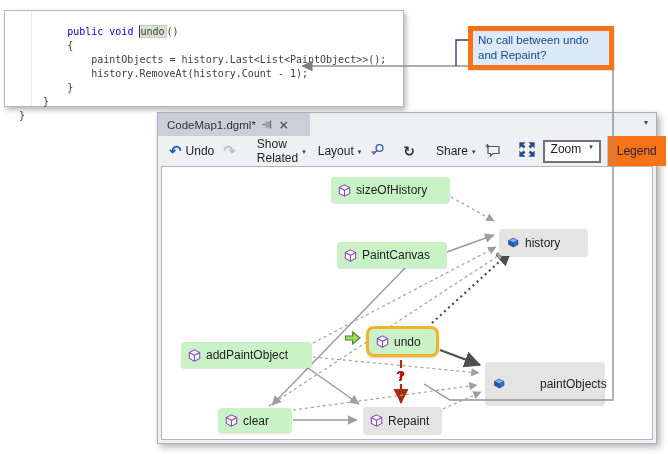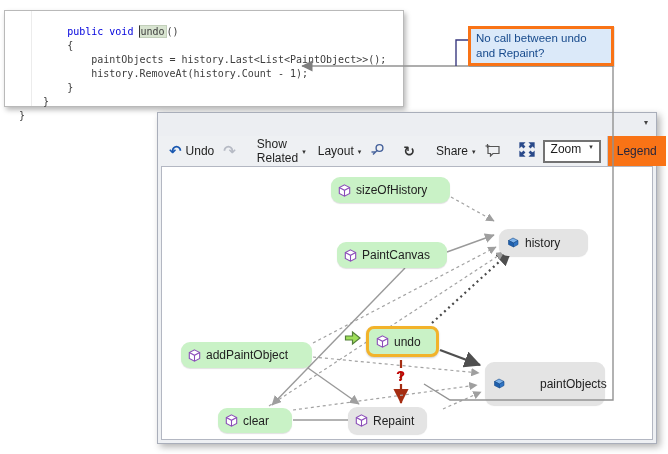--- a/index.html
+++ b/index.html
@@ -17,21 +17,21 @@
   .code-window .gutter-line{position:absolute;left:26px;top:0;bottom:0;width:1px;background:#ececec;}
   .code-window pre{
     margin:8px;padding:6px 0 0 6px;font-family:"DejaVu Sans Mono",monospace;
     font-size:10px;line-height:14px;color:#3c3c3c;
   }
   .code-window pre span.kw{color:#0000dd;}
   .code-window pre span.hl{background:#d8e4d0;border:1px solid #c2cfba;border-left:1px solid #333;padding:0 1px 0 0;}
   
   .callout{
     position:absolute;left:468px;top:26px;width:146px;box-sizing:border-box;
-    background:#dbe9f9;border:3px solid #f97316;color:#174a8c;
+    background:#dbe9f9;border:5px solid #f97316;color:#174a8c;
     font-size:11.5px;line-height:15px;padding:2px 5px;z-index:60;
     box-shadow:1px 1px 0 rgba(0,0,0,0.10);
   }
   
   .anno{position:absolute;left:0;top:0;width:668px;height:454px;z-index:50;pointer-events:none;}
   
   .map-window{
     position:absolute;left:157px;top:112px;width:500px;height:332px;box-sizing:border-box;
     background:#eef0f3;border:1px solid #a9aeba;box-shadow:3px 3px 7px rgba(0,0,0,0.30);
     z-index:10;display:flex;flex-direction:column;
@@ -66,41 +66,54 @@
     margin-left:auto;align-self:stretch;display:flex;align-items:center;
     background:#f97316;padding:0 9px;border-left:1px solid #c3c7d0;font-size:12px;color:#26263e;
   }
   .canvas{
     flex:1;margin:0 3px 3px 3px;background:#fff;border:1px solid #b3b7c2;
     position:relative;overflow:hidden;
   }
   .canvas svg.edges{position:absolute;left:0;top:0;}
   
   .node{
-    position:absolute;box-sizing:border-box;border-radius:9px;
+    position:absolute;box-sizing:border-box;border-radius:4px;
     display:flex;align-items:center;gap:5px;padding:0 7px;
     font-size:12px;color:#222;box-shadow:0 1px 1px rgba(0,0,0,0.12);
   }
   .node.green{background:#c9f2c6;}
   .node.gray{background:#e4e4e4;}
   .node.sel{border:3px solid #f2b32a;border-radius:8px;box-shadow:0 1px 2px rgba(0,0,0,0.2);}
   .node .nlabel{white-space:nowrap;}
   .qmark{position:absolute;color:#c00000;font-weight:bold;font-size:15px;z-index:5;}
   .pointer-arrow{position:absolute;z-index:6;}
 </style>
 </head>
 <body>
 
 <div class="code-window">
   <div class="gutter-line"></div>
   <pre><div><span>        </span><span class="kw">public void </span><span class="hl">undo</span><span>()</span></div><div><span>        {</span></div><div><span>            paintObjects = history.Last&lt;List&lt;PaintObject&gt;&gt;();</span></div><div><span>            history.RemoveAt(history.Count - 1);</span></div><div><span>        }</span></div><div><span>    }</span></div><div><span>}</span></div></pre>
 </div>
 
 <div class="map-window">
   <div class="tabstrip">
+    <div class="tab">
+      <span>CodeMap1.dgml*</span>
+      <span class="pin">
+        <svg width="11" height="11" viewBox="0 0 11 11">
+            <g stroke="#666" stroke-width="1.2" fill="none">
+              <line x1="0.5" y1="5.5" x2="3.5" y2="5.5"></line>
+              <rect x="3.5" y="2.5" width="4" height="6" fill="#9aa0a8" stroke="none"></rect>
+              <line x1="8.5" y1="1.5" x2="8.5" y2="9.5"></line>
+            </g>
+          </svg>
+      </span>
+      <span class="close">×</span>
+    </div>
     <span class="winmenu">▾</span>
   </div>
 
   <div class="toolbar">
     <span class="tb-btn">
       <span class="glyph undo-glyph">↶</span>
       <span>Undo</span>
     </span>
     <span class="glyph redo-glyph">↷</span>
     <span class="tb-sep"></span>
@@ -257,21 +270,21 @@
             <svg width="13" height="13" viewBox="0 0 12 12">
               <g fill="#fff" stroke="#8a4bb8" stroke-width="1">
                 <path d="M6 0.8 L10.8 3.3 L10.8 8.7 L6 11.2 L1.2 8.7 L1.2 3.3 Z"></path>
                 <path d="M1.2 3.3 L6 5.8 L10.8 3.3" fill="none"></path>
                 <path d="M6 5.8 L6 11.2" fill="none"></path>
               </g>
             </svg>
           </span>
           <span class="nlabel">clear</span>
         </div>
-        <div class="node gray" style="left: 186px; top: 240px; width: 79px; height: 27px;">
+        <div class="node gray" style="left: 201px; top: 240px; width: 79px; height: 27px;">
           <span style="display: flex;">
             <svg width="13" height="13" viewBox="0 0 12 12">
               <g fill="#fff" stroke="#8a4bb8" stroke-width="1">
                 <path d="M6 0.8 L10.8 3.3 L10.8 8.7 L6 11.2 L1.2 8.7 L1.2 3.3 Z"></path>
                 <path d="M1.2 3.3 L6 5.8 L10.8 3.3" fill="none"></path>
                 <path d="M6 5.8 L6 11.2" fill="none"></path>
               </g>
             </svg>
           </span>
           <span class="nlabel">Repaint</span>

